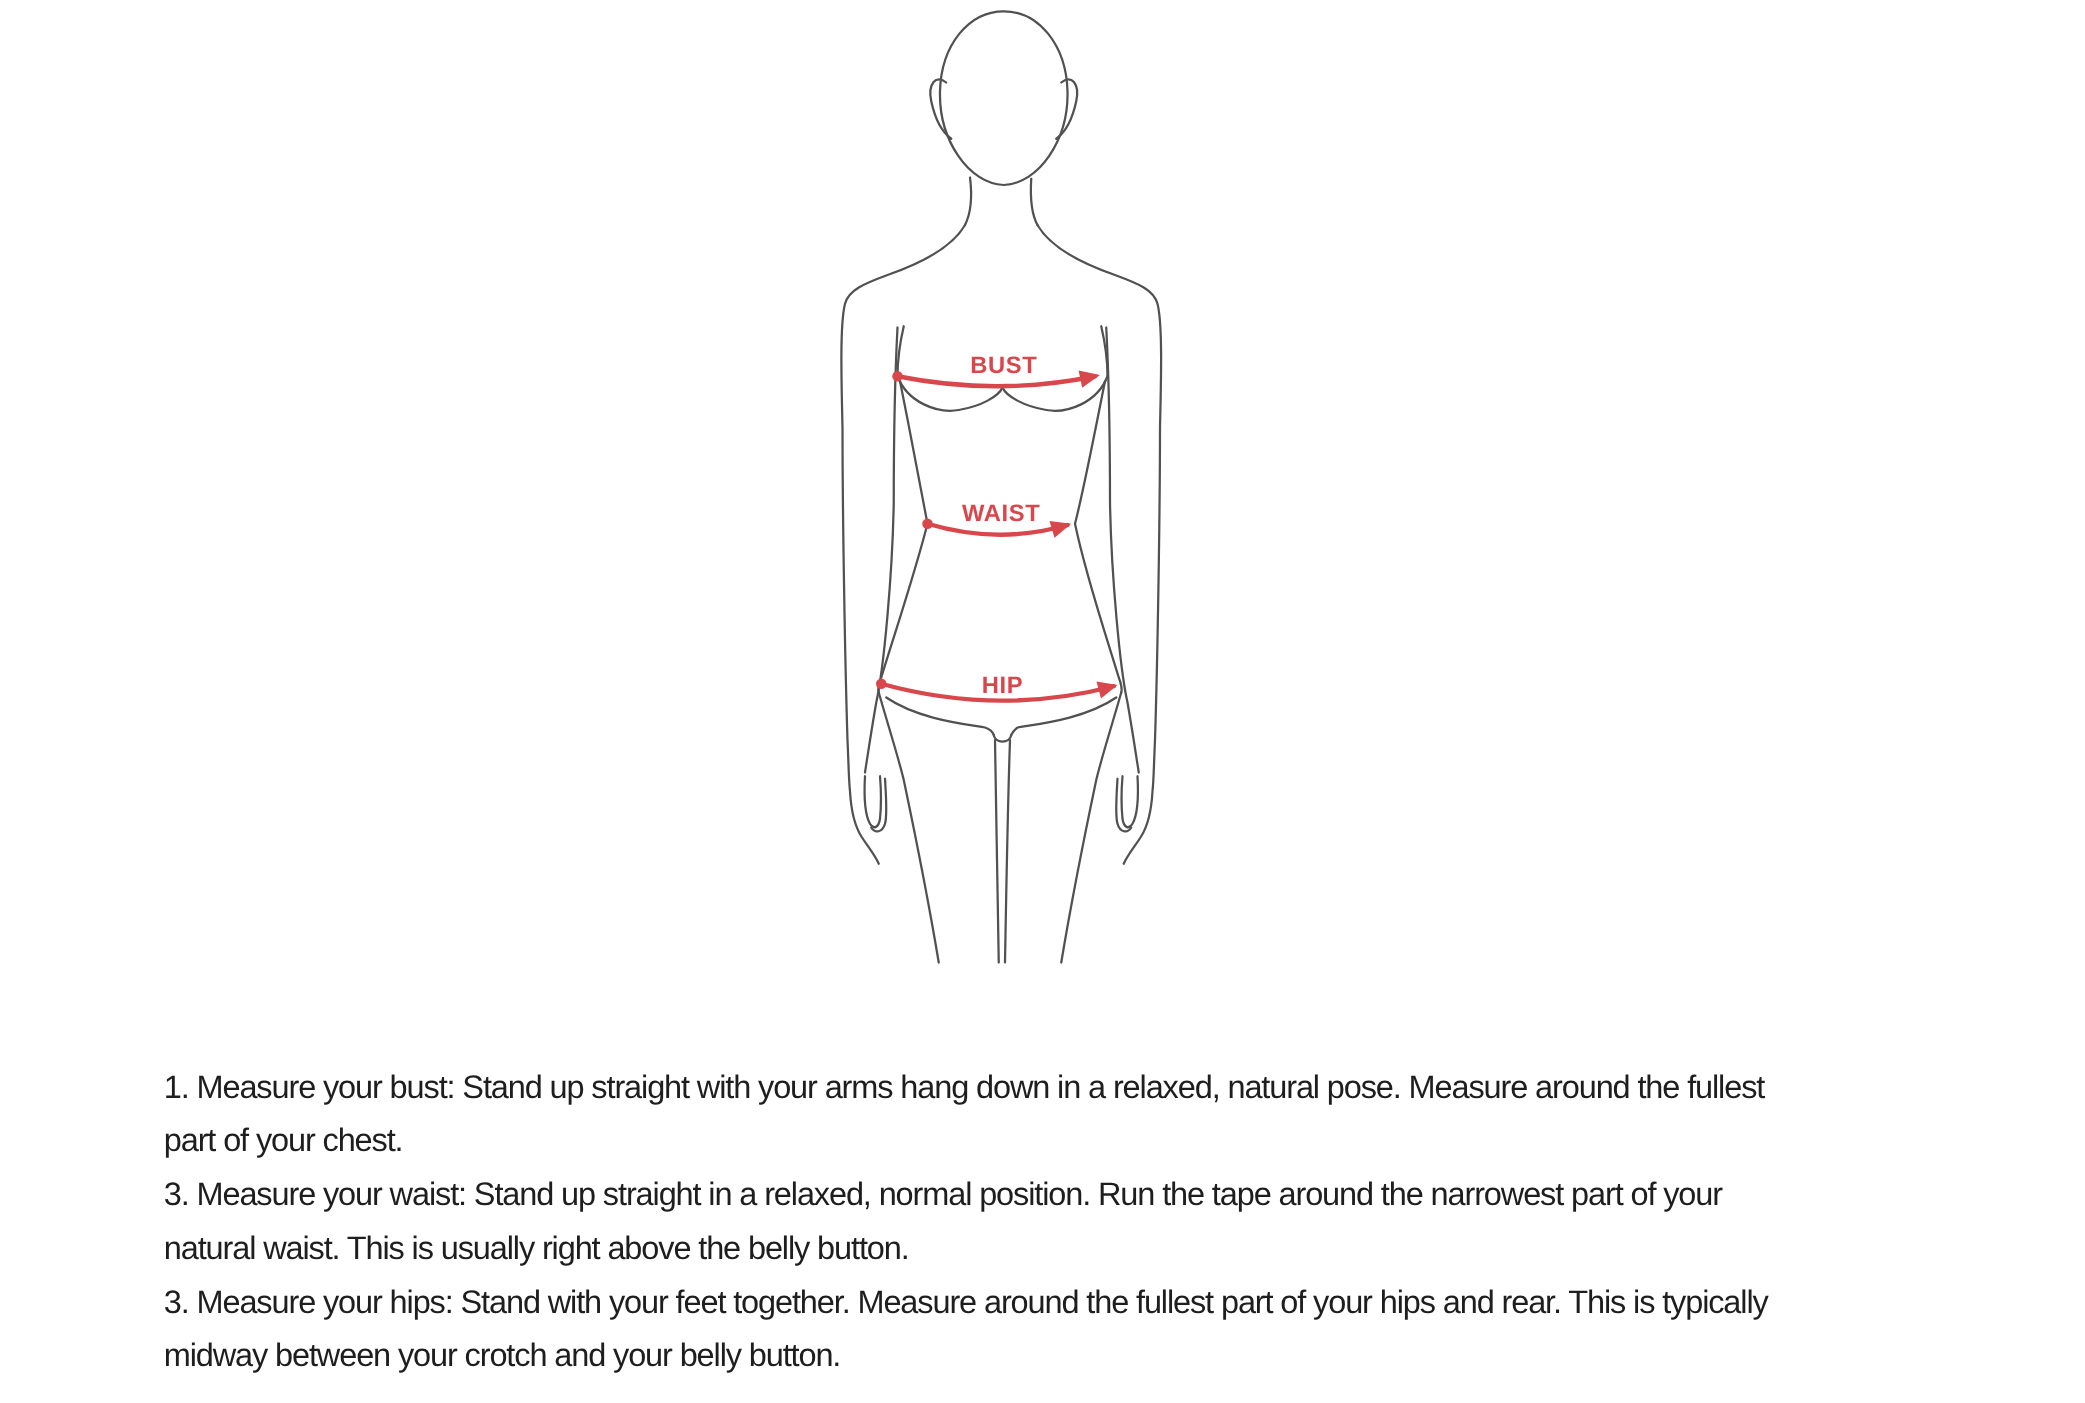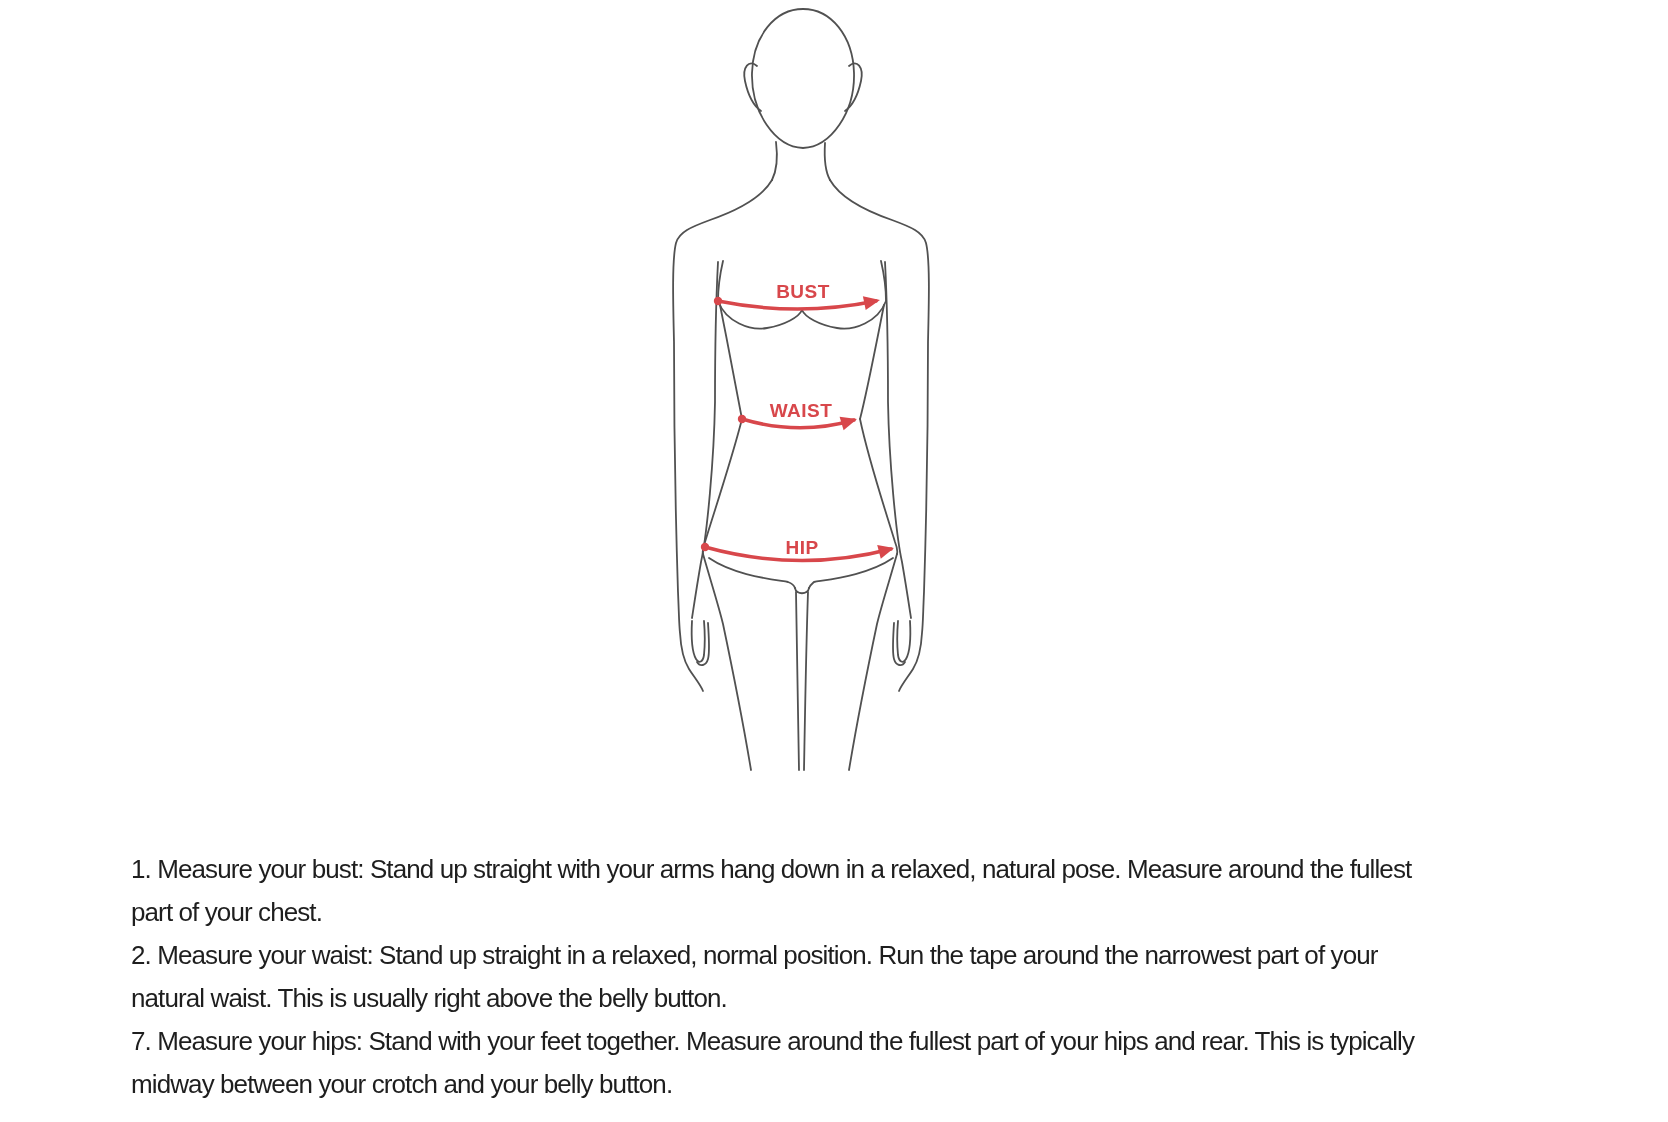--- a/index.html
+++ b/index.html
@@ -109,17 +109,17 @@
       <circle class="measure-dot" cx="735" cy="547" r="4.2"></circle>
       <polygon class="measure-arrow" points="924,548 910.8,558.7 907.2,545.1"></polygon>
       <text class="measure-label" x="832" y="554">HIP</text>
     </g>
   </svg>
 </div>
 
 <div class="instructions">
   <p class="instruction-item">1. Measure your bust: Stand up straight with your arms hang down in a relaxed, natural pose. Measure around the fullest
 part of your chest.</p>
-  <p class="instruction-item">2. Measure your waist: Stand up straight in a relaxed, normal position. Run the tape around the narrowest part of your
+  <p class="instruction-item">3. Measure your waist: Stand up straight in a relaxed, normal position. Run the tape around the narrowest part of your
 natural waist. This is usually right above the belly button.</p>
-  <p class="instruction-item">7. Measure your hips: Stand with your feet together. Measure around the fullest part of your hips and rear. This is typically
+  <p class="instruction-item">3. Measure your hips: Stand with your feet together. Measure around the fullest part of your hips and rear. This is typically
 midway between your crotch and your belly button.</p>
 </div>
 
 </body></html>

